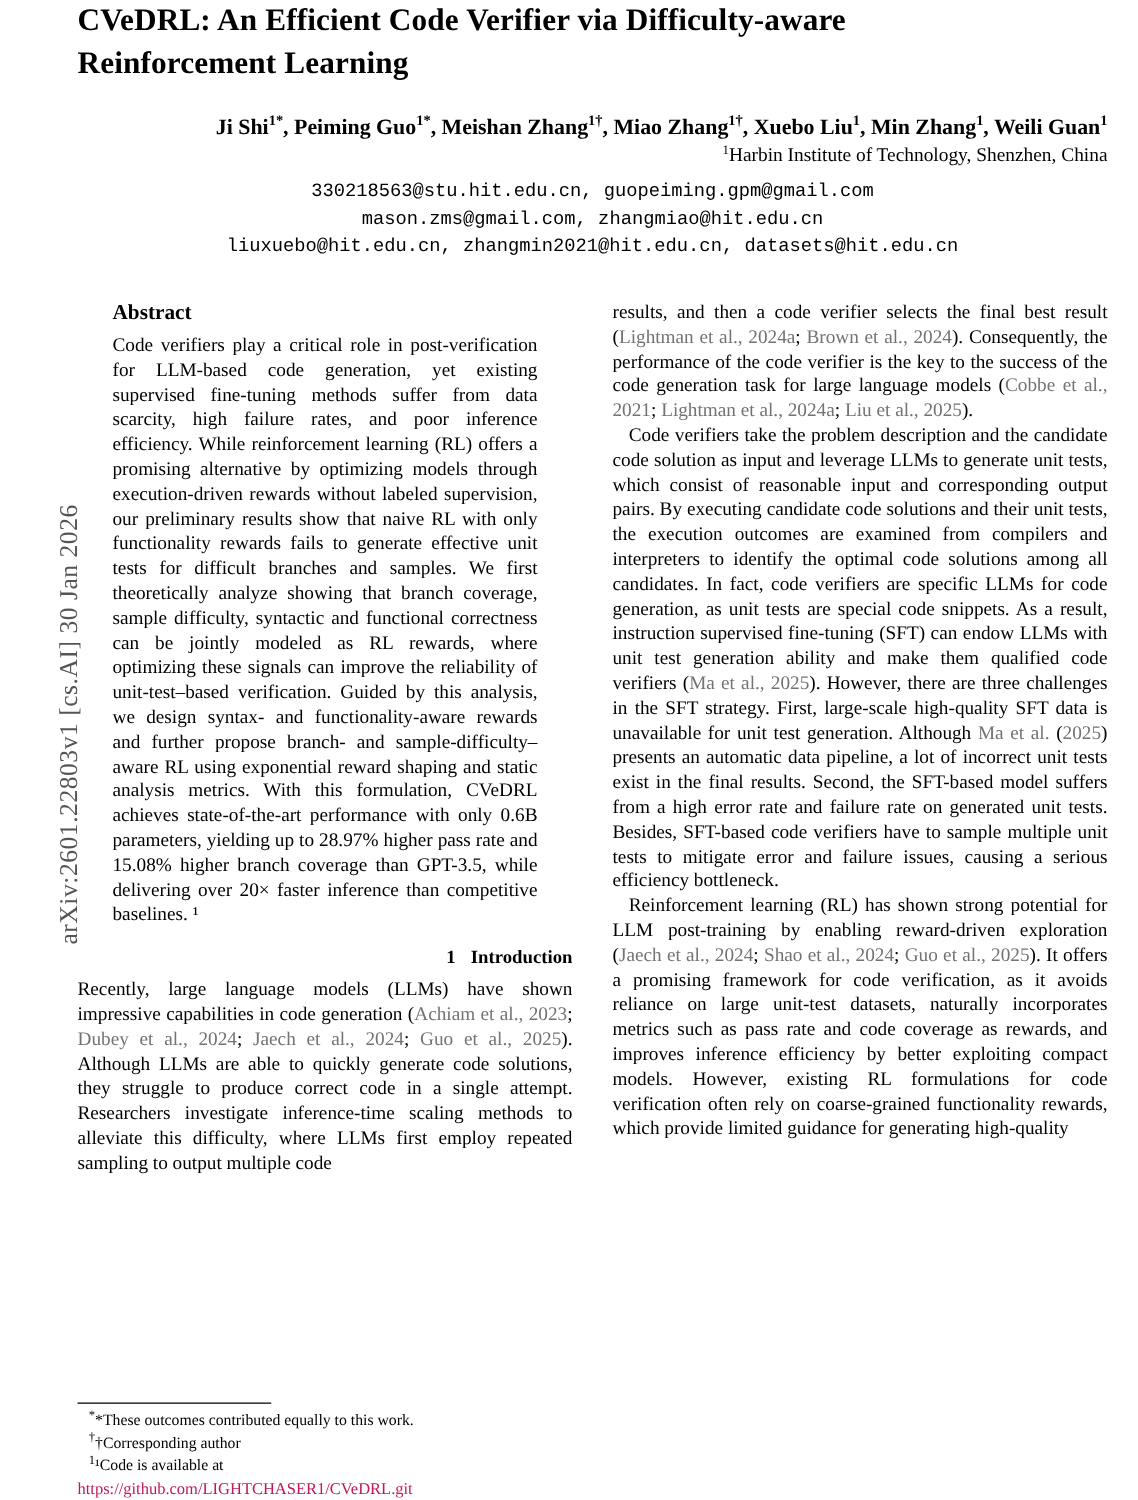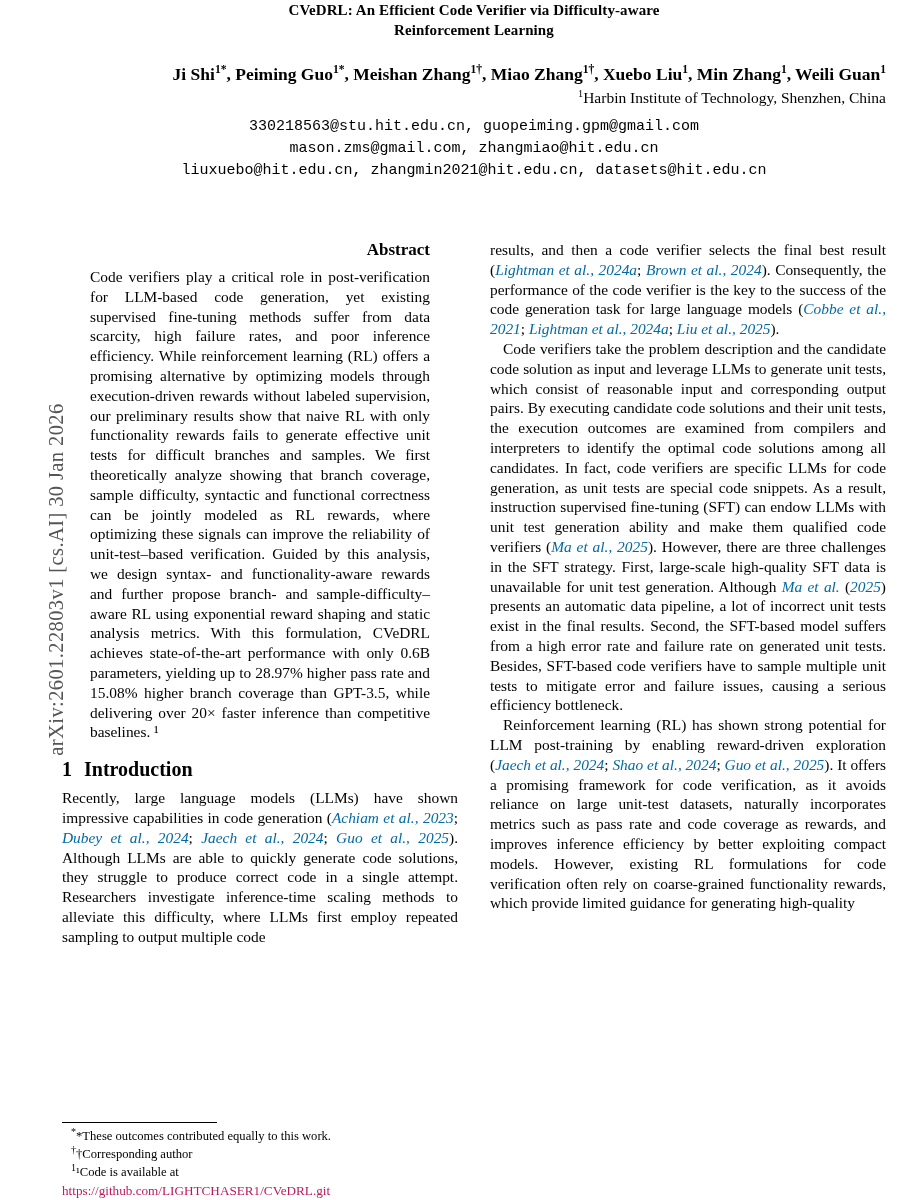--- a/index.html
+++ b/index.html
@@ -36,23 +36,23 @@
   }
   .content {
     position: absolute;
     left: 62px;
     top: 0;
     width: 824px;
   }
   .title {
     margin: 0;
     padding-top: 0px;
-    font-size: 15px;
-    font-weight: bold;
-    text-align: center;
+    font-size: 25px;
+    font-weight: bold;
+    text-align: left;
     line-height: 1.35;
     letter-spacing: 0.1px;
   }
   .title-line {
     display: block;
   }
   .authors {
     margin-top: 22px;
     text-align: right;
     font-size: 17.5px;
@@ -87,48 +87,48 @@
     width: 824px;
     display: flex;
     gap: 32px;
   }
   .col {
     width: 396px;
   }
   .section-head {
     font-size: 17px;
     font-weight: bold;
+    text-align: left;
+    margin: 0 0 7px 0;
+  }
+  .sec-title {
+    font-size: 15px;
+    font-weight: bold;
+    margin: 16px 0 7px 0;
     text-align: right;
-    margin: 0 0 7px 0;
-  }
-  .sec-title {
-    font-size: 20px;
-    font-weight: bold;
-    margin: 16px 0 7px 0;
   }
   .sec-title .num {
     margin-right: 12px;
   }
   p.body {
     margin: 0;
     font-size: 15.4px;
     line-height: 1.285;
     text-align: justify;
     text-justify: inter-word;
     hyphens: auto;
   }
   p.indent {
     text-indent: 13px;
   }
   .abstract-block {
     padding: 0 28px 0 28px;
   }
   .cite {
-    color: #0369a1;
-    font-style: italic;
+    color: #737373;
   }
   .footnote-wrap {
     position: absolute;
     left: 62px;
     top: 1122px;
     width: 396px;
   }
   .fn-rule {
     width: 155px;
     height: 1px;

